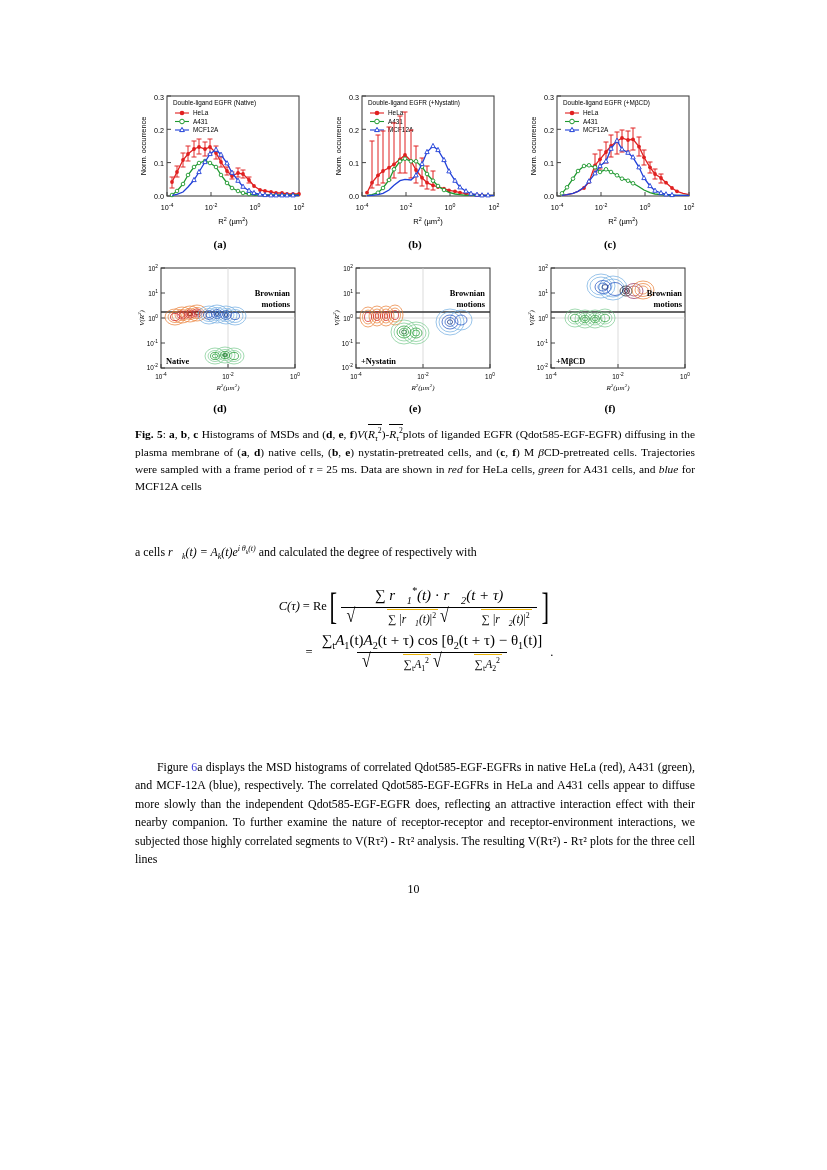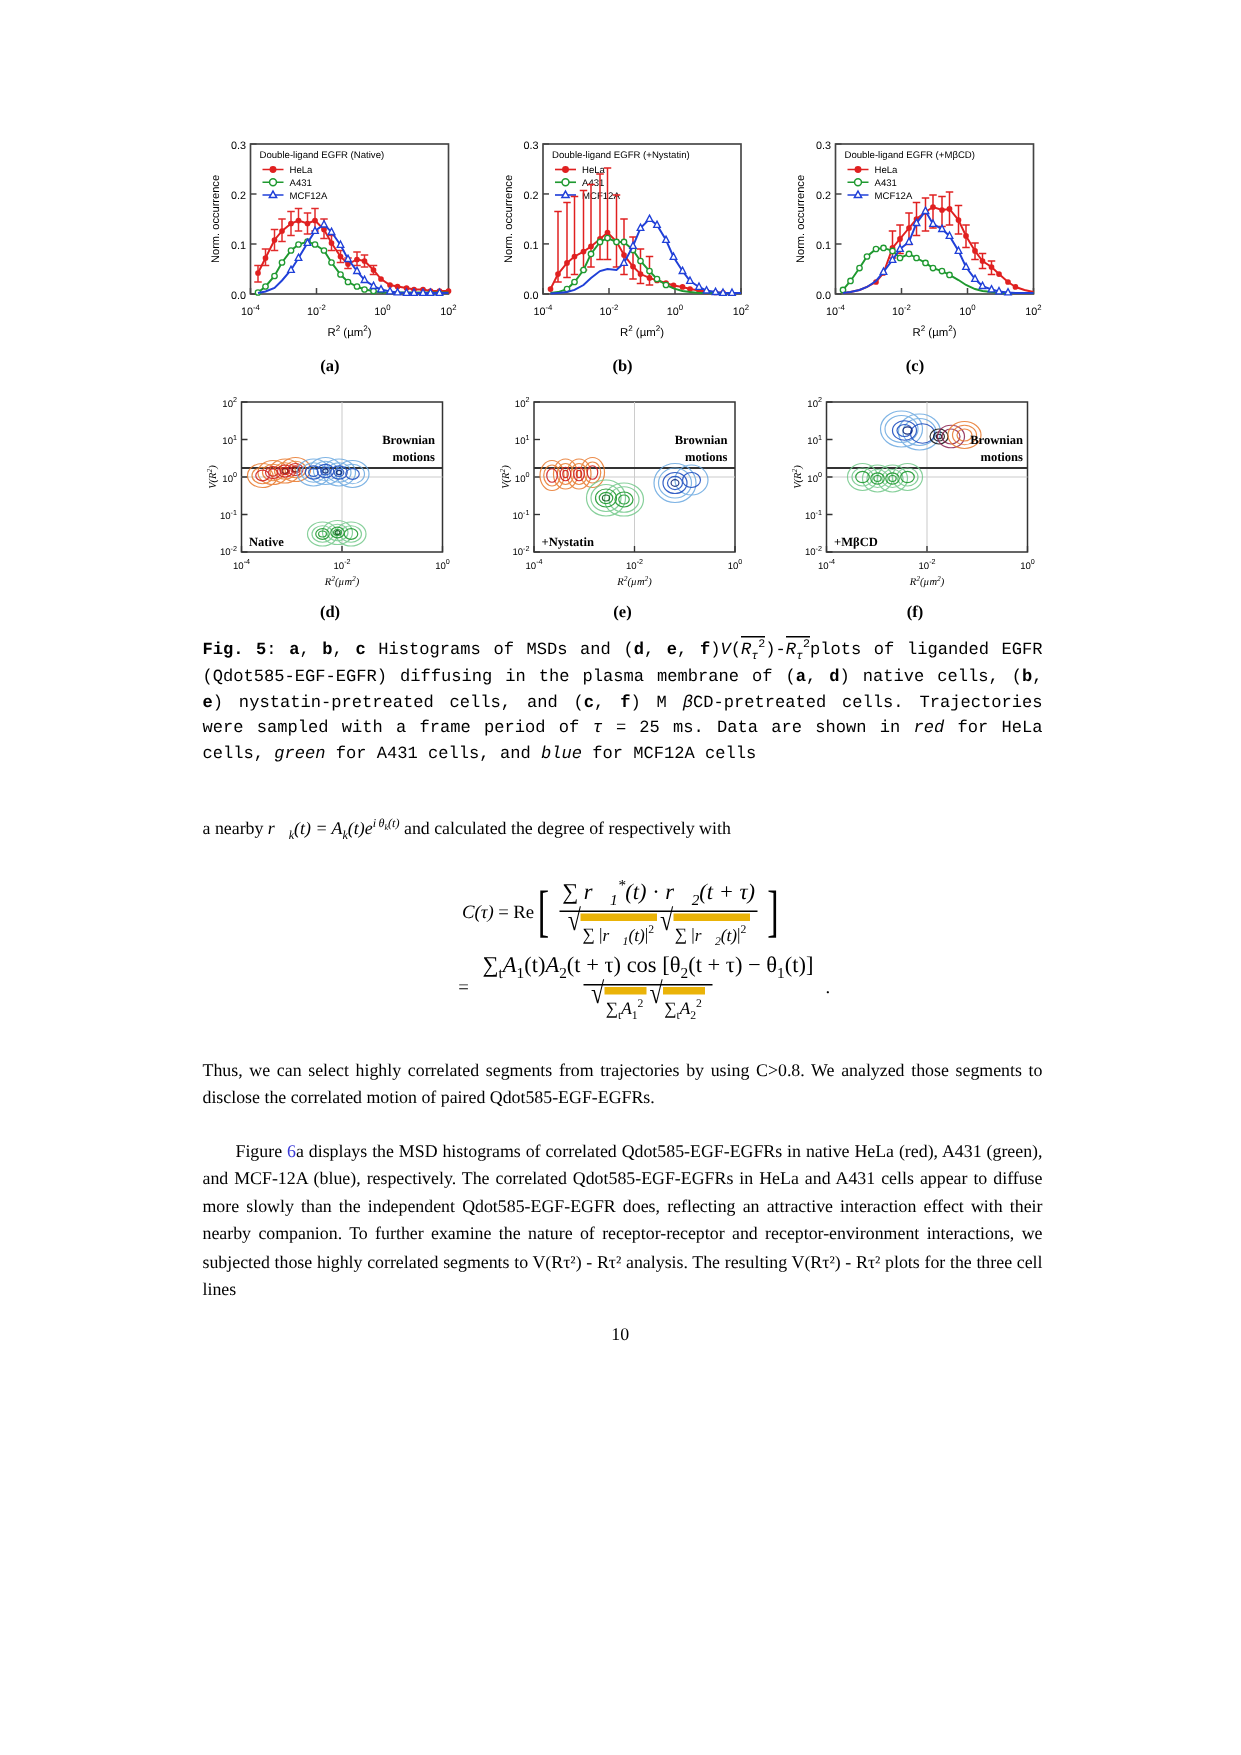--- a/index.html
+++ b/index.html
@@ -54,21 +54,21 @@
 
   
   .fig-caption {
     position: absolute;
     left: 135px;
     top: 424px;
     width: 560px;
     font-size: 11.4px;
     line-height: 1.47;
     text-align: justify;
-    font-family: Liberation Mono, monospace;
+    font-family: Liberation Serif, serif;
   }
   .fig-caption b { font-weight: bold; }
   .fig-caption i { font-style: italic; }
 
   
   .body-text {
     position: absolute;
     left: 135px;
     width: 560px;
     font-size: 11.9px;
@@ -134,23 +134,24 @@
     display: inline-flex;
     align-items: stretch;
     margin: 0 1px;
   }
   .sqrt .radical {
     font-size: 16px;
     line-height: 1;
     transform: scaleY(1.25) translateY(-1px);
   }
   .sqrt .radicand {
-    border-top: 5px solid #eab308;
+    border-top: 1px solid #eab308;
     padding: 1px 2px 0 1px;
     white-space: nowrap;
+    margin-left: 32px;
   }
 
   .overline { border-top: 1px solid #000; padding-top: 0px; display: inline-block; }
 
   sup.sm { font-size: 0.68em; vertical-align: super; }
   sub.sm { font-size: 0.68em; vertical-align: sub; }
 
   
   .page-number {
     position: absolute;
@@ -951,21 +952,21 @@
         <div class="panel-caption">(f)</div>
       </div>
     </div>
   </div>
 
   <div class="fig-caption">
     <b>Fig. 5</b>: <b>a</b>, <b>b</b>, <b>c</b> Histograms of MSDs and (<b>d</b>, <b>e</b>, <b>f</b>)<i>V</i>(<span class="overline"><i>R<sub class="sm">τ</sub></i><sup class="sm">2</sup></span>)-<span class="overline"><i>R<sub class="sm">τ</sub></i><sup class="sm">2</sup></span>plots of liganded EGFR (Qdot585-EGF-EGFR) diffusing in the plasma membrane of (<b>a</b>, <b>d</b>) native cells, (<b>b</b>, <b>e</b>) nystatin-pretreated cells, and (<b>c</b>, <b>f</b>) M <i>β</i>CD-pretreated cells. Trajectories were sampled with a frame period of <i>τ</i> = 25 ms. Data are shown in <i>red</i> for HeLa cells, <i>green</i> for A431 cells, and <i>blue</i> for MCF12A cells
   </div>
 
   <div class="body-text para-phasor">
-    <span>a nearby </span><span class="mathit">r⃗<sub class="sm">k</sub>(t) = A<sub class="sm">k</sub>(t)e<sup class="sm">i θ<sub class="sm">k</sub>(t)</sup></span><span> and calculated the degree of respectively with</span>
+    <span>a cells </span><span class="mathit">r⃗<sub class="sm">k</sub>(t) = A<sub class="sm">k</sub>(t)e<sup class="sm">i θ<sub class="sm">k</sub>(t)</sup></span><span> and calculated the degree of respectively with</span>
   </div>
 
   <div class="equation">
     <div class="eq-line">
       <span class="mathit">C(τ)</span>
       <span style="margin:0 3px;">=</span>
       <span>Re</span>
       <span class="bracket">[</span>
       <span class="frac">
         <span class="num">∑ <span class="mathit">r⃗<sub class="sm">1</sub><sup class="sm">*</sup>(t)</span> · <span class="mathit">r⃗<sub class="sm">2</sub>(t + τ)</span></span>
@@ -992,19 +993,18 @@
             </span><span class="sqrt">
               <span class="radical">√</span>
               <span class="radicand">∑<sub class="sm">t</sub><span class="mathit">A</span><sub class="sm">2</sub><sup class="sm">2</sup></span>
             </span>
         </span>
       </span>
       <span style="margin-left:2px;">.</span>
     </div>
   </div>
 
-  <div class="body-text para-thus">Thus, we can select highly correlated segments from trajectories by using C&gt;0.8. We analyzed those segments to disclose the correlated motion of paired Qdot585-EGF-EGFRs.</div>
 
   <div class="body-text para-figure indent"><span>Figure </span><span class="link">6</span><span>a displays the MSD histograms of correlated Qdot585-EGF-EGFRs in native HeLa (red), A431 (green), and MCF-12A (blue), respectively. The correlated Qdot585-EGF-EGFRs in HeLa and A431 cells appear to diffuse more slowly than the independent Qdot585-EGF-EGFR does, reflecting an attractive interaction effect with their nearby companion. To further examine the nature of receptor-receptor and receptor-environment interactions, we subjected those highly correlated segments to V(Rτ²) - Rτ² analysis. The resulting V(Rτ²) - Rτ² plots for the three cell lines</span></div>
 
   <div class="page-number">10</div>
 
 </div>
 
 </body></html>

